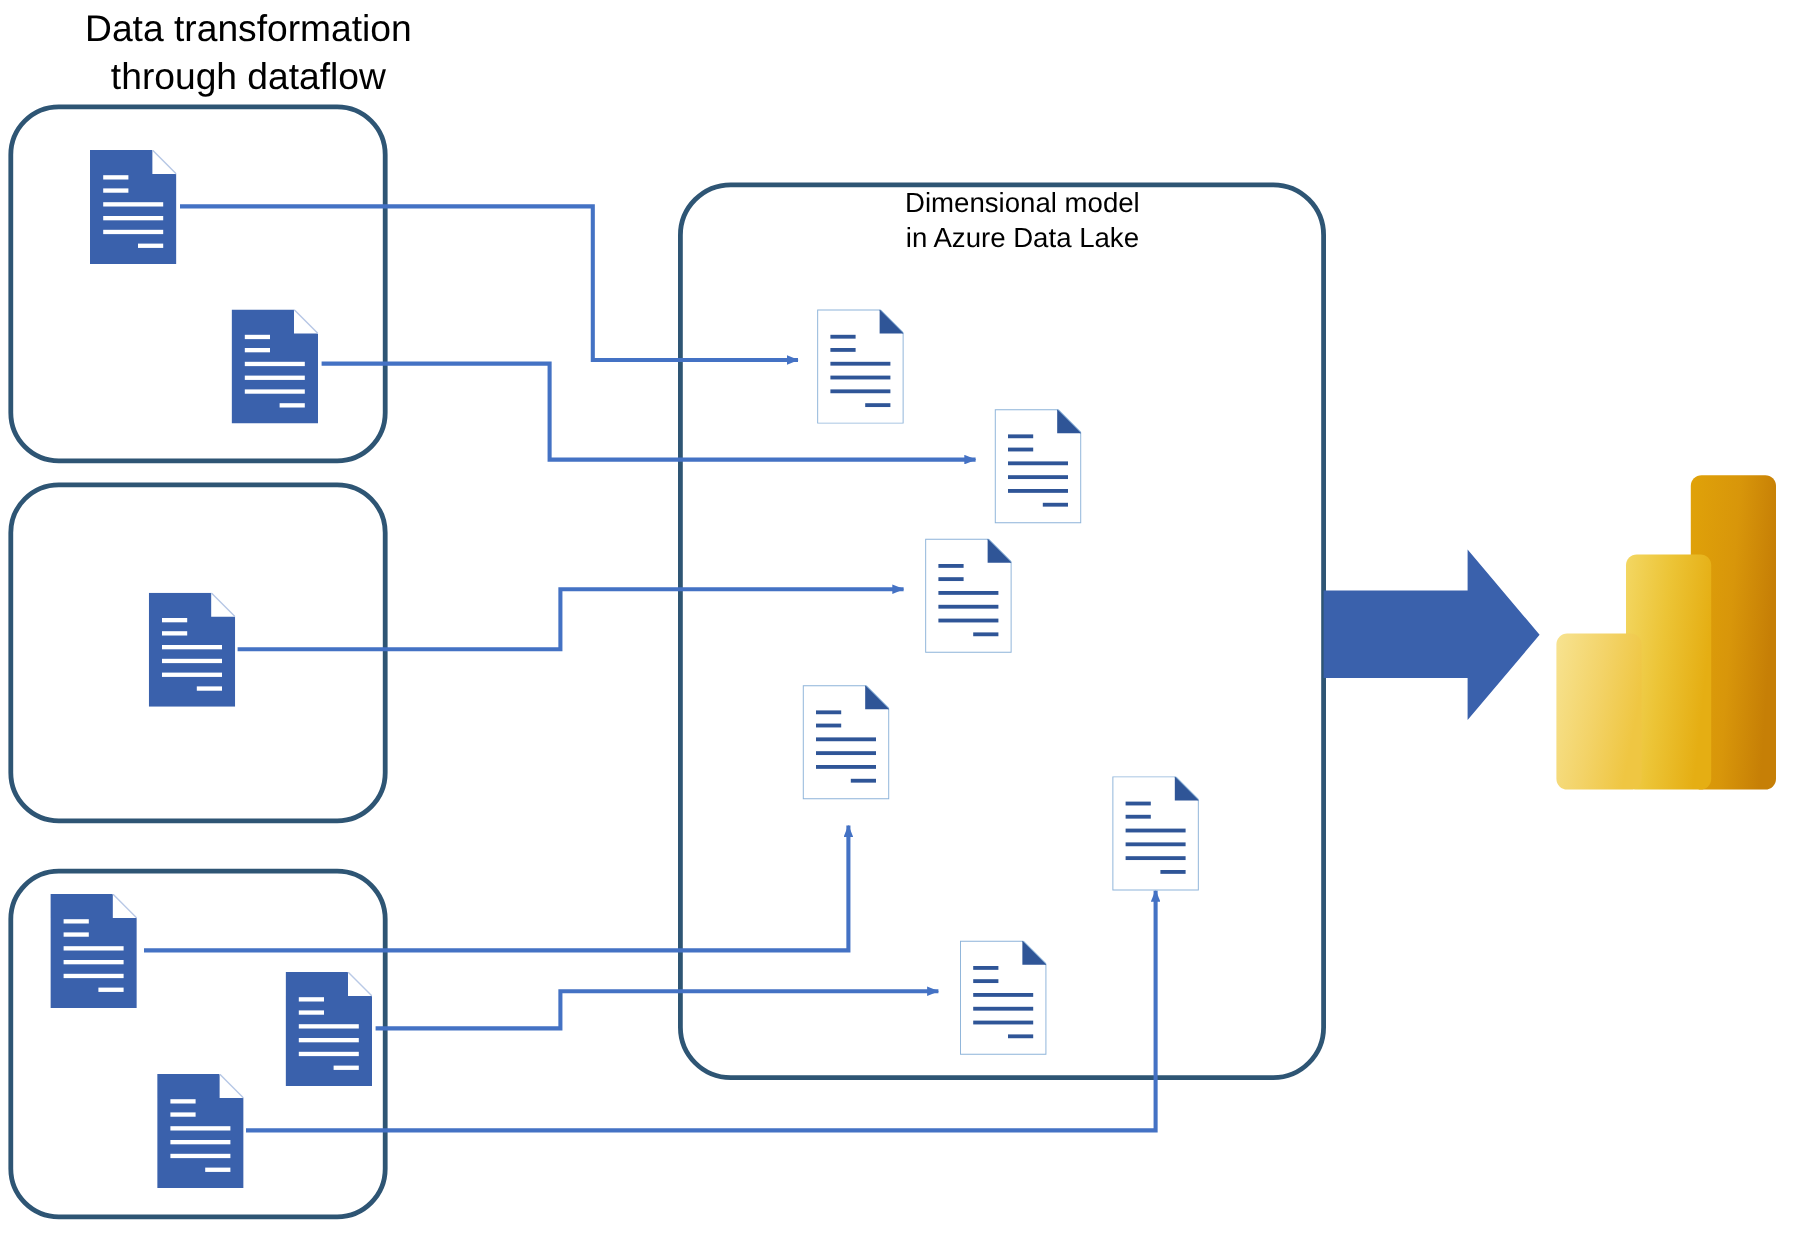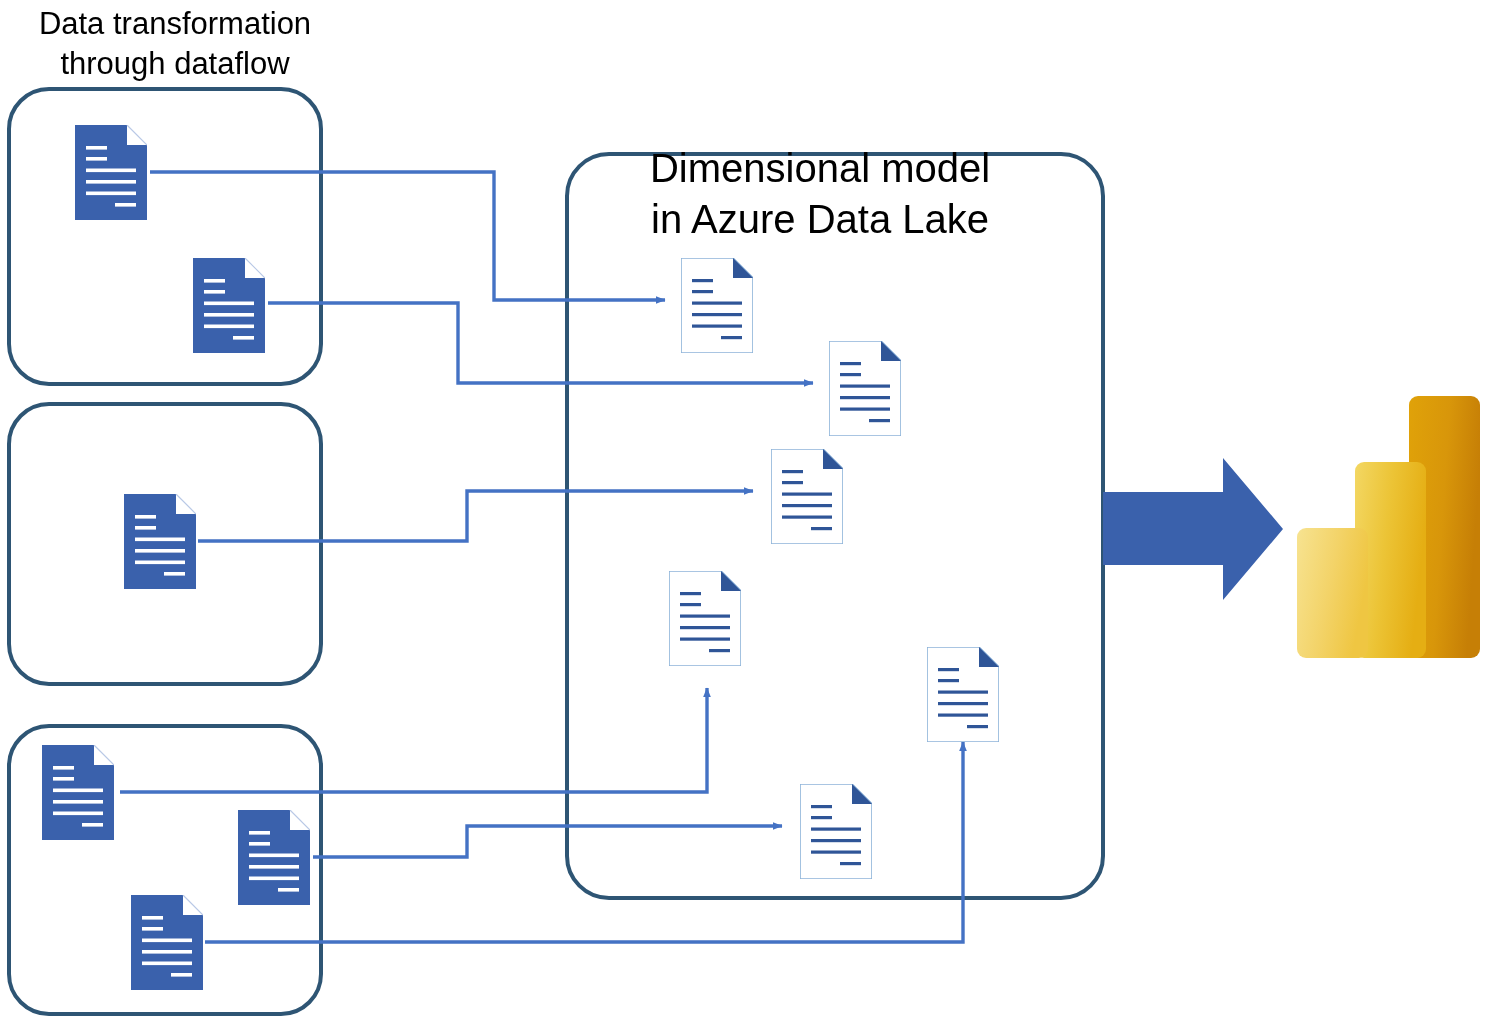--- a/index.html
+++ b/index.html
@@ -27,32 +27,33 @@
   }
   .caption {
     position: absolute;
     color: #000000;
     font-family: "Liberation Sans", sans-serif;
     font-weight: 400;
     line-height: 1.28;
     text-align: center;
     white-space: pre-line;
     user-select: none;
+    padding-left: 32px;
   }
   #title-left {
     left: 0px;
     top: 4px;
     width: 350px;
     font-size: 31px;
   }
   #title-panel {
     left: 600px;
-    top: 143px;
+    top: 155px;
     width: 440px;
-    font-size: 40px;
+    font-size: 23px;
   }
 </style>
 </head>
 <body>
 
 <div id="canvas">
 
   <svg id="svg-layer" viewBox="0 0 1507 1028" xmlns="http://www.w3.org/2000/svg">
 
     <defs>

